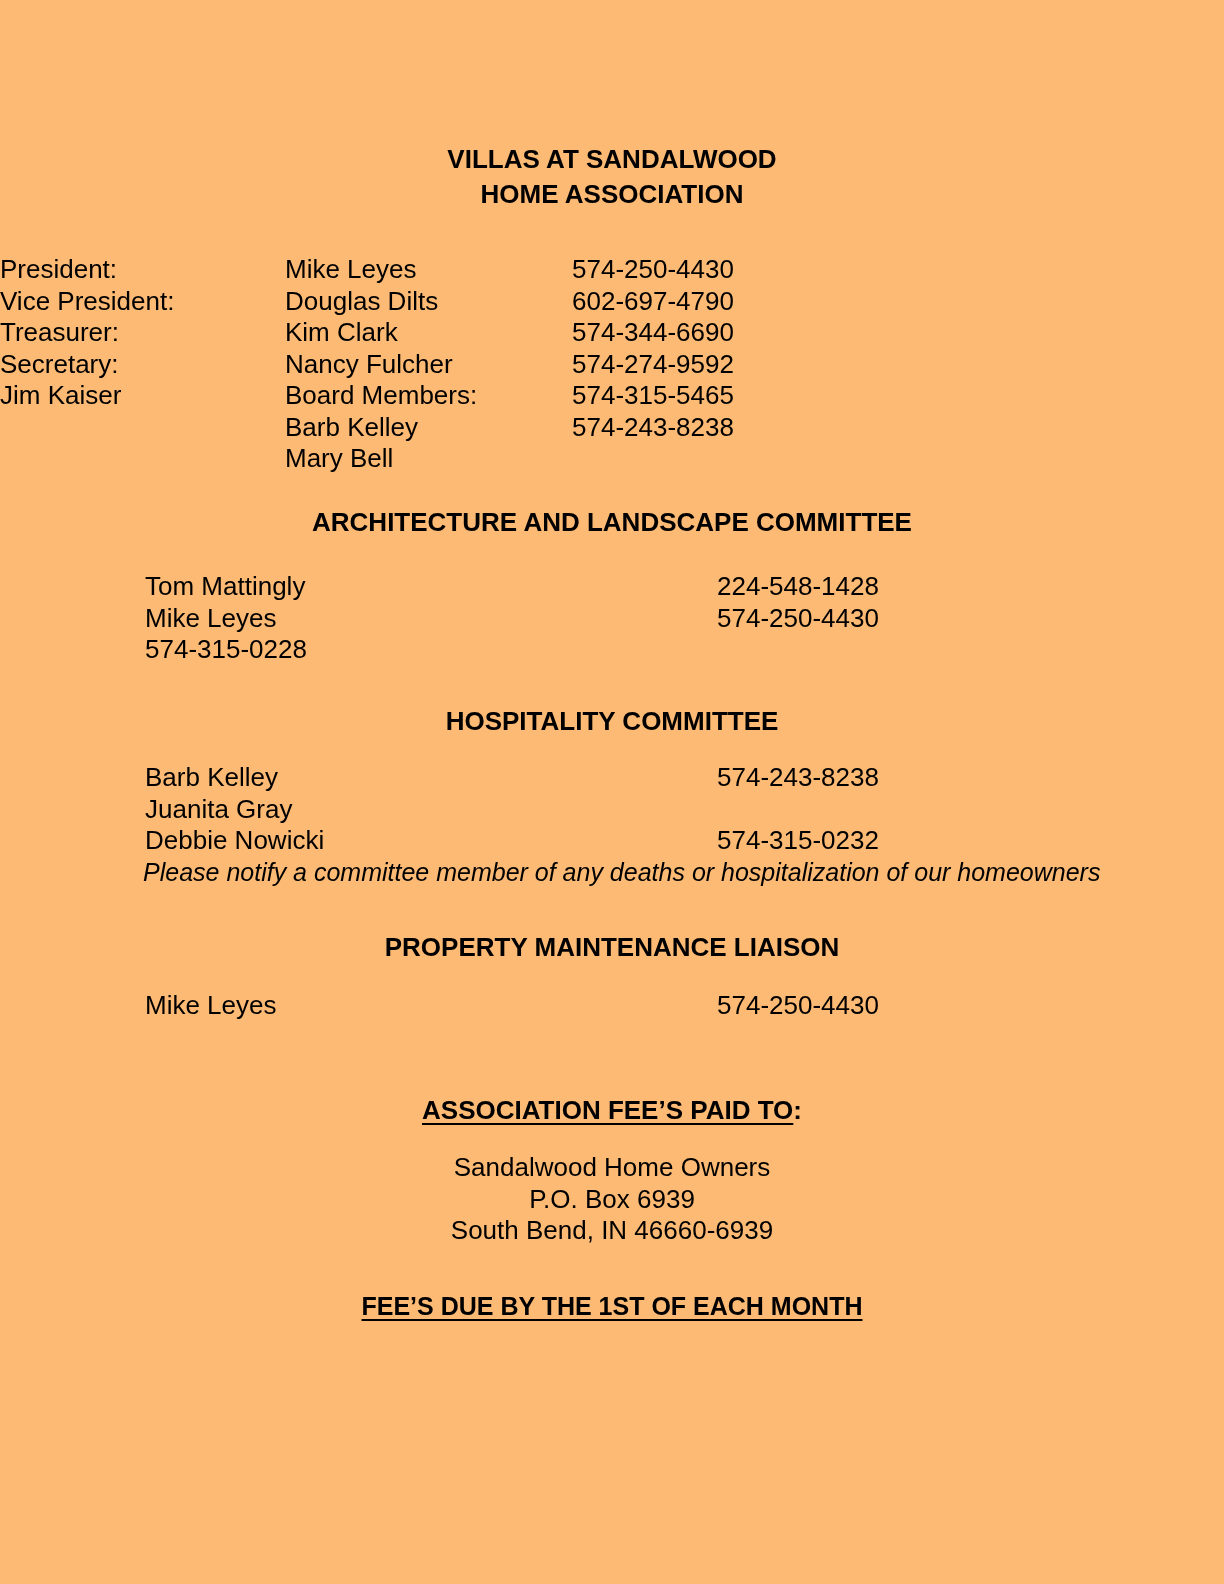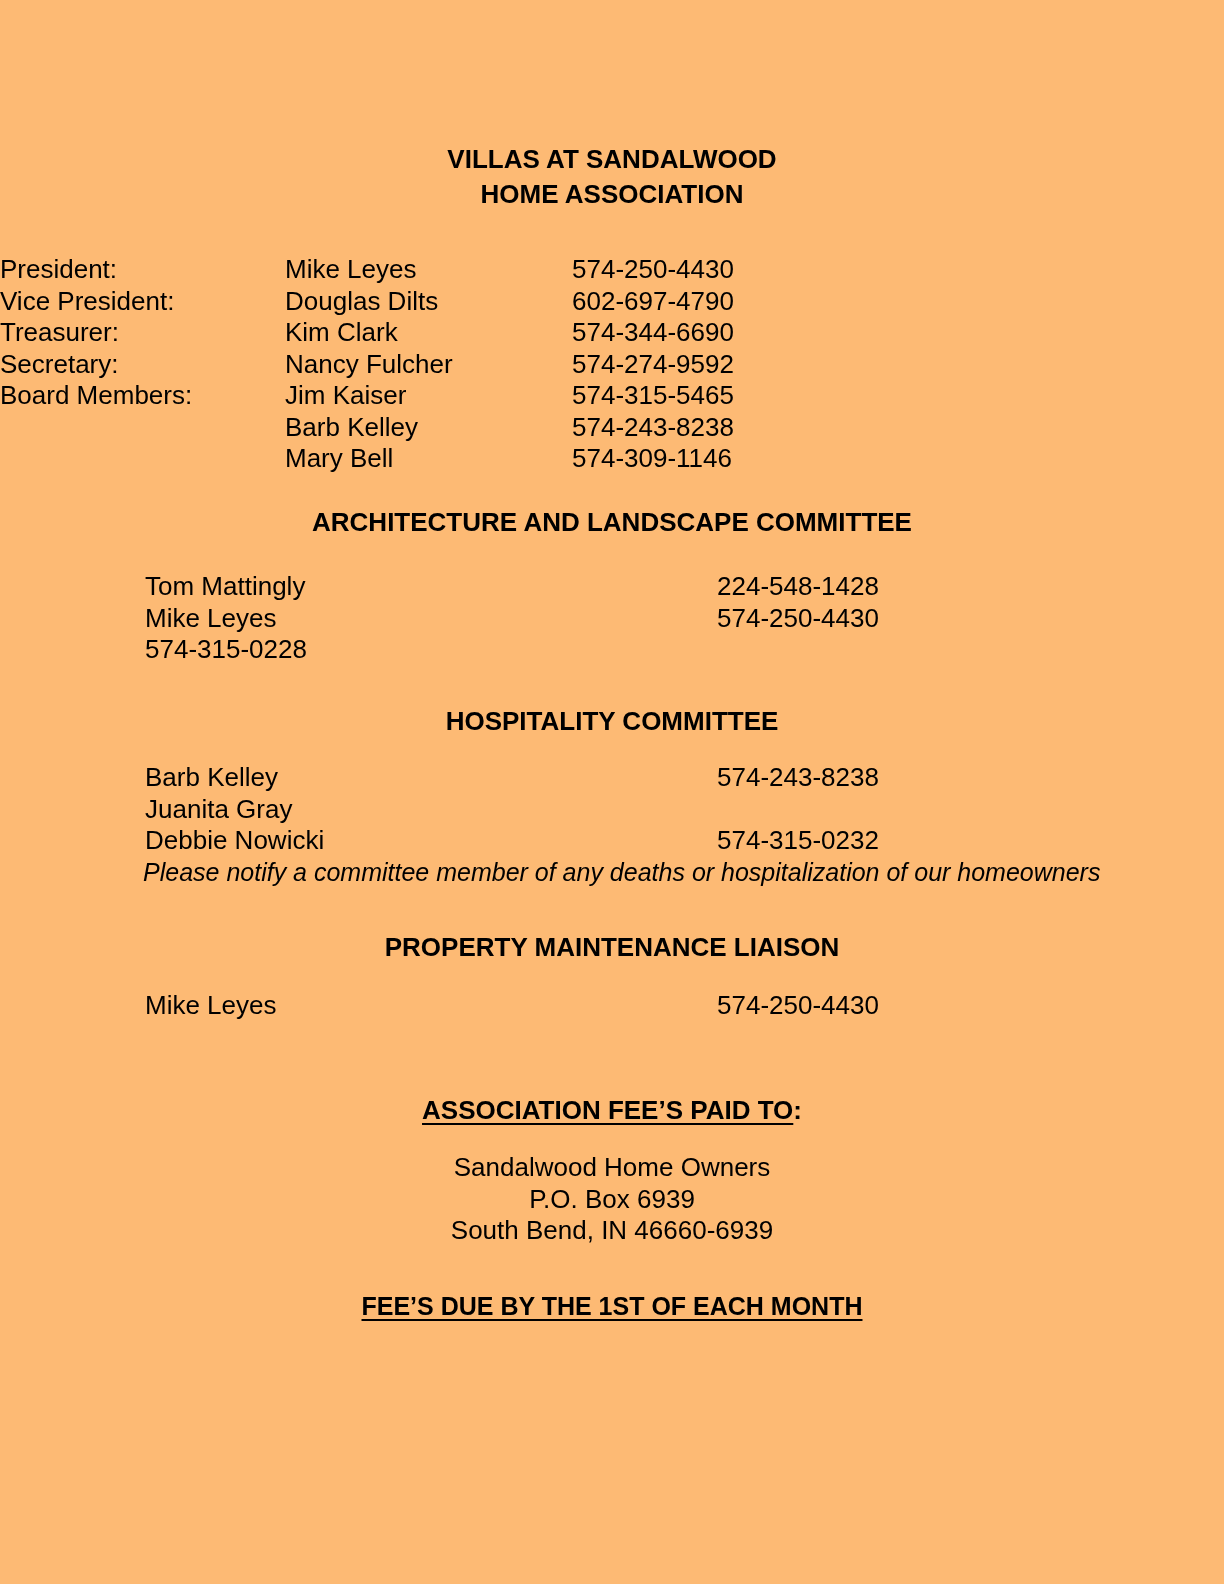--- a/index.html
+++ b/index.html
@@ -72,33 +72,32 @@
       <span>Treasurer:</span>
       <span>Kim Clark</span>
       <span>574-344-6690</span>
     </div>
     <div class="row3">
       <span>Secretary:</span>
       <span>Nancy Fulcher</span>
       <span>574-274-9592</span>
     </div>
     <div class="row3">
+      <span>Jim Kaiser</span>
       <span>Board Members:</span>
-      <span>Jim Kaiser</span>
       <span>574-315-5465</span>
     </div>
     <div class="row3">
       <span></span>
       <span>Barb Kelley</span>
       <span>574-243-8238</span>
     </div>
     <div class="row3">
       <span></span>
       <span>Mary Bell</span>
-      <span>574-309-1146</span>
     </div>
   </div>
 
   <div class="abs centered arch-heading">ARCHITECTURE AND LANDSCAPE COMMITTEE</div>
   <div class="abs arch-table">
     <div class="row2">
       <span>Tom Mattingly</span>
       <span>224-548-1428</span>
     </div>
     <div class="row2">

